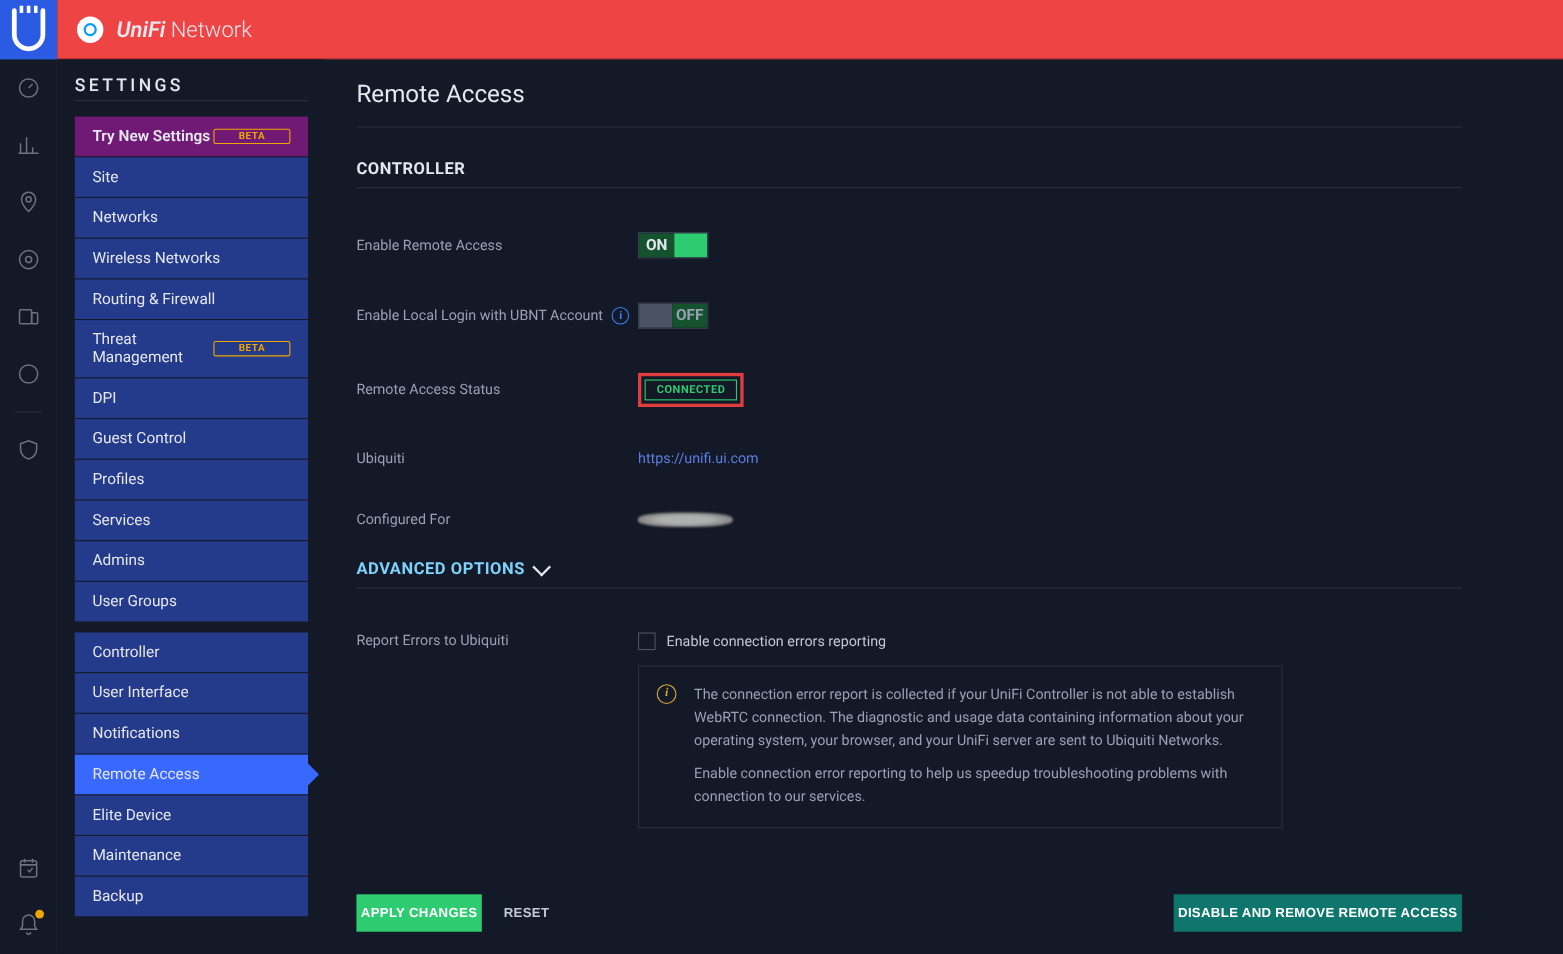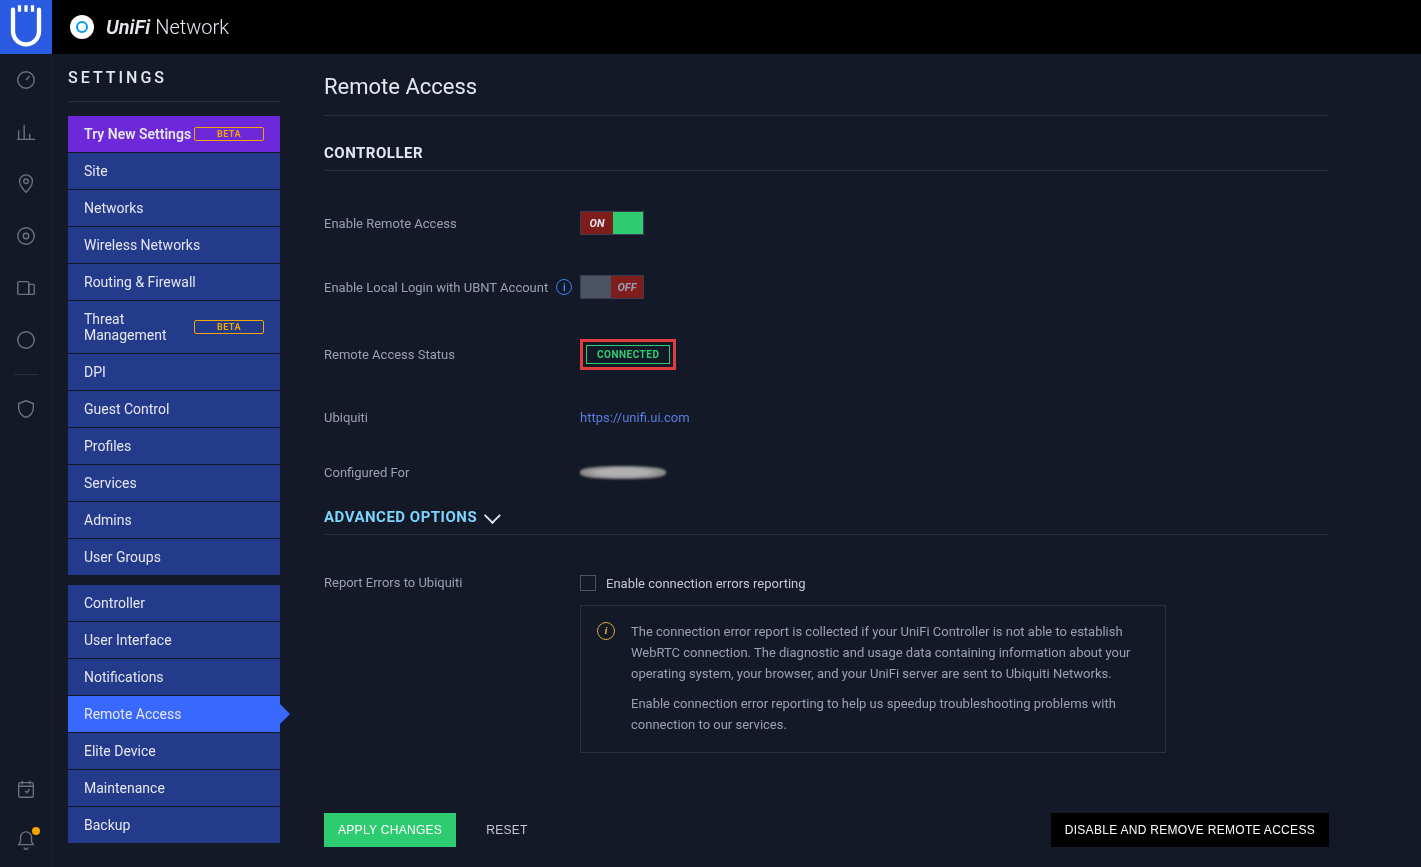--- a/index.html
+++ b/index.html
@@ -42,21 +42,21 @@
   color: #6b7280;
   border-radius: 4px;
   cursor: pointer;
 }
 .rail-icon svg { width: 22px; height: 22px; }
 .rail-divider { width: 24px; height: 1px; background: #2a3040; margin: 8px 0; }
 .rail-spacer { flex: 1; }
 
 .header {
   height: 54px;
-  background: #000000;
+  background: #ef4444;
   display: flex;
   align-items: center;
   padding: 16px 18px;
   border-bottom: 1px solid rgba(0,0,0,0.3);
 }
 .header-dot {
   width: 24px;
   height: 24px;
   border-radius: 50%;
   background: #fff;
@@ -84,21 +84,21 @@
   width: 244px;
   background: #141927;
   padding: 14px 16px 0 16px;
   overflow-y: auto;
 }
 .sidebar-heading {
   color: #e5e7ee;
   font-size: 16px;
   letter-spacing: 3px;
   font-weight: 500;
-  padding-bottom: 14px;
+  padding-bottom: 4px;
   border-bottom: 1px solid #2a3040;
   margin-bottom: 14px;
 }
 .nav-group { margin-bottom: 10px; }
 .nav-item {
   background: #243a8a;
   color: #e5e7ee;
   padding: 10px 16px;
   margin-bottom: 1px;
   font-size: 14px;
@@ -115,21 +115,21 @@
   content: '';
   position: absolute;
   right: -10px;
   top: 50%;
   transform: translateY(-50%);
   border-top: 10px solid transparent;
   border-bottom: 10px solid transparent;
   border-left: 10px solid #3968ff;
 }
 .nav-item.highlight {
-  background: #6d28d9;
+  background: #701a75;
   font-weight: 600;
 }
 .nav-item .badge {
   font-size: 9px;
   font-weight: 700;
   color: #f0a500;
   border: 1px solid #f0a500;
   padding: 1px 22px;
   border-radius: 2px;
   letter-spacing: 0.5px;
@@ -201,25 +201,24 @@
   display: inline-flex;
   border: 1px solid #38404f;
   height: 24px;
   overflow: hidden;
 }
 .toggle .lbl {
   width: 32px;
   display: flex;
   align-items: center;
   justify-content: center;
-  font-size: 11px;
-  font-weight: 700;
-  background: #7f1d1d;
+  font-size: 14px;
+  font-weight: 700;
+  background: #14532d;
   color: #e5e7ee;
-  font-style: italic;
 }
 .toggle .knob {
   width: 30px;
 }
 .toggle.on .knob { background: #2ecc71; order: 2; }
 .toggle.on .lbl { order: 1; }
 .toggle.off .knob { background: #4a5264; order: 1; }
 .toggle.off .lbl { order: 2; color: #98a0b3; }
 
 .status-highlight {
@@ -283,31 +282,31 @@
 }
 .info-box p { margin-bottom: 10px; }
 .info-box p:last-child { margin-bottom: 0; }
 
 .action-row {
   display: flex;
   align-items: center;
   margin-top: 60px;
 }
 .btn {
-  padding: 10px 14px;
+  padding: 10px 4px;
   font-size: 12px;
-  font-weight: 400;
+  font-weight: 700;
   letter-spacing: 0.3px;
   border: none;
   cursor: pointer;
   text-transform: uppercase;
 }
 .btn-green { background: #2ecc71; color: #fff; }
 .btn-link { background: transparent; color: #c4c8d4; margin-left: 16px; }
-.btn-red { background: #000000; color: #fff; margin-left: auto; }
+.btn-red { background: #0f766e; color: #fff; margin-left: auto; }
 
 .chevron-down {
   width: 12px;
   height: 12px;
   border-right: 2px solid #e5e7ee;
   border-bottom: 2px solid #e5e7ee;
   transform: rotate(45deg) translateY(-2px);
 }
 .section-gap { margin-top: 28px; }
 .notif-dot {

